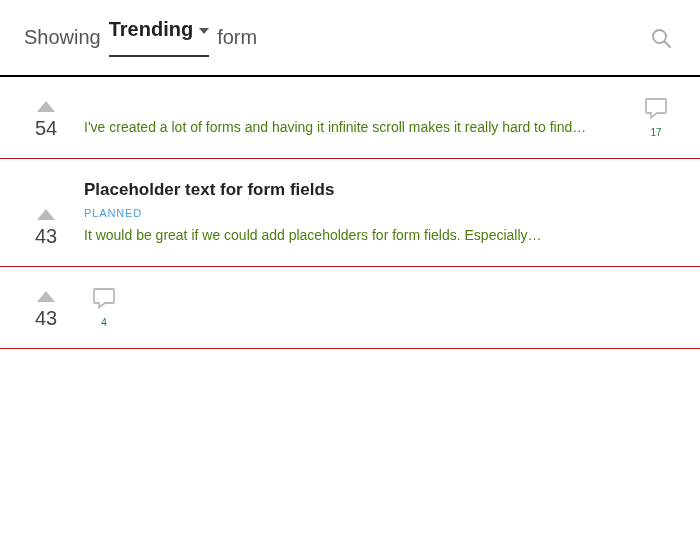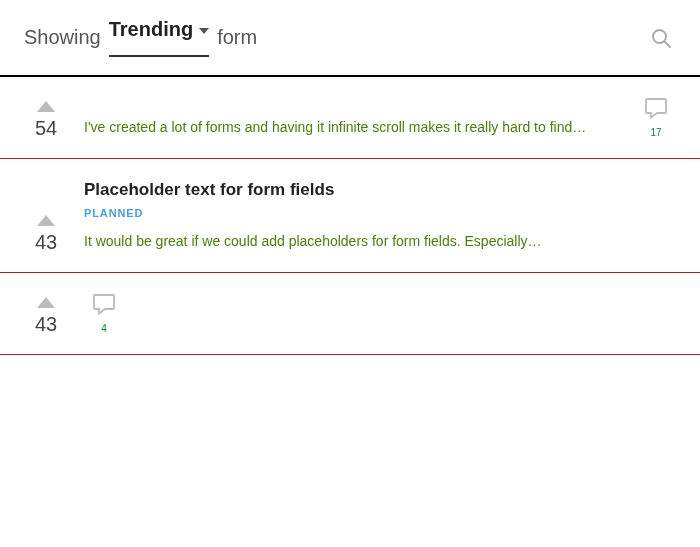--- a/index.html
+++ b/index.html
@@ -119,25 +119,25 @@
     .post-title {
       font-size: 17px;
       font-weight: 700;
       color: #222;
       margin-bottom: 6px;
       line-height: 1.3;
     }
 
     .post-status {
       font-size: 11px;
-      font-weight: 700;
+      font-weight: 400;
       letter-spacing: 0.08em;
       color: #4a9fd4;
       text-transform: uppercase;
-      margin-bottom: 12px;
+      margin-bottom: 6px;
     }
 
     .post-excerpt {
       font-size: 14px;
       color: #4d7c0f;
       line-height: 1.5;
     }
 
     .post-meta {
       display: flex;

